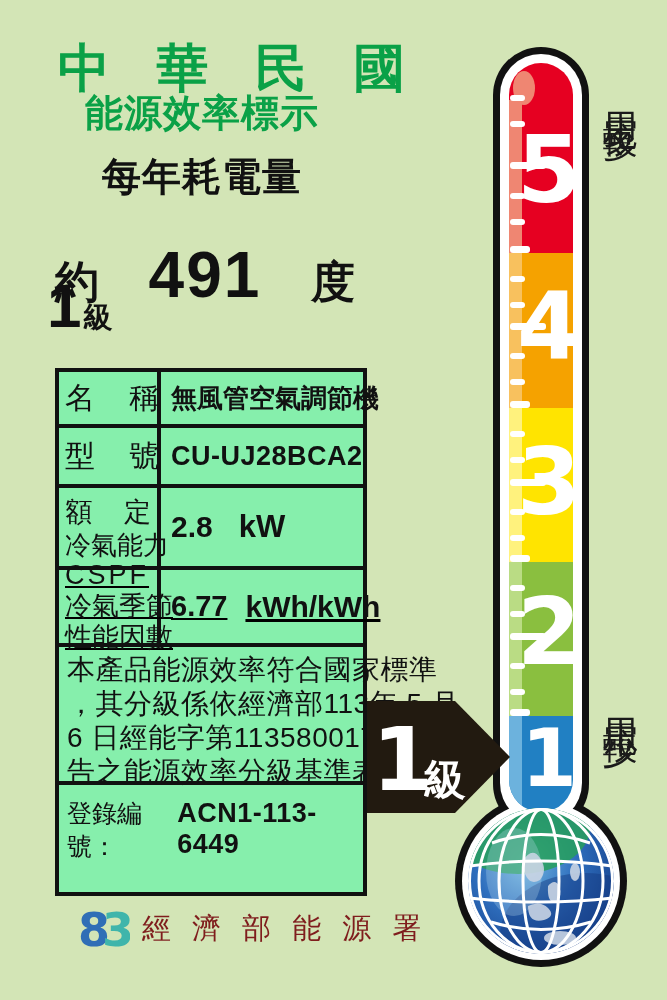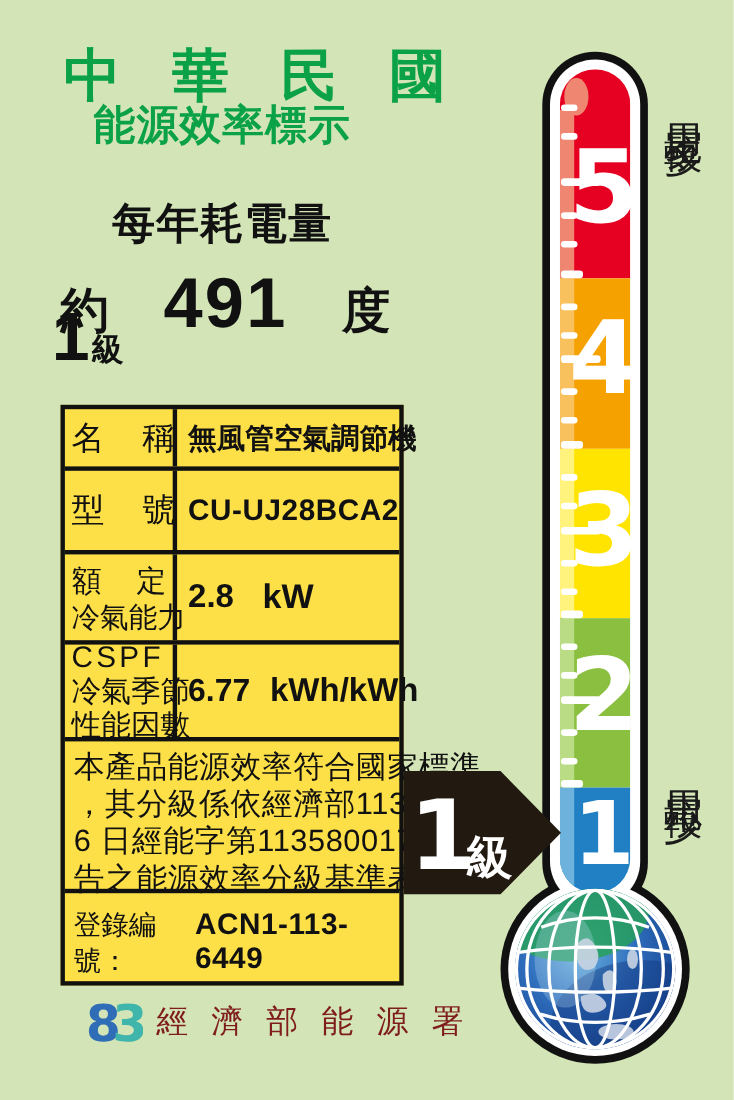--- a/index.html
+++ b/index.html
@@ -2,30 +2,30 @@
 <html><head>
 <meta charset="utf-8">
 <style>
   html,body{margin:0;padding:0;}
   body{font-family:"Liberation Sans","DejaVu Sans",sans-serif;}
   #stage{position:relative;width:667px;height:1000px;background:#d3e5b6;overflow:hidden;}
   .abs{position:absolute;}
   
   .title1{left:58px;top:34px;width:290px;text-align:center;color:#0aa147;font-size:52px;font-weight:bold;word-spacing:32px;white-space:nowrap;}
   .title2{left:52px;top:88px;width:300px;text-align:center;color:#0aa147;font-size:38px;font-weight:bold;letter-spacing:1px;white-space:nowrap;}
-  .subtitle{left:52px;top:150px;width:300px;text-align:center;color:#111;font-size:39px;font-weight:bold;letter-spacing:1px;white-space:nowrap;margin-top:26px;}
+  .subtitle{left:52px;top:150px;width:300px;text-align:center;color:#111;font-size:39px;font-weight:bold;letter-spacing:1px;white-space:nowrap;}
   .consumption{left:55px;top:238px;width:300px;display:flex;align-items:baseline;justify-content:space-between;color:#111;}
   .consumption .pre,.consumption .unit{font-size:44px;font-weight:bold;}
   .consumption .val{font-size:64px;font-weight:bold;letter-spacing:2px;}
   .gradeline{left:45px;top:298px;width:330px;display:flex;align-items:baseline;color:#111;white-space:nowrap;}
   .gradeline .txt{font-size:29px;font-weight:bold;}
   .gradeline .big{font-size:62px;font-weight:bold;line-height:0;margin:0 2px;}
   .gradeline .suf{font-size:29px;font-weight:bold;}
   
-  .spec{left:55px;top:368px;width:312px;height:528px;background:#fde047;border:4px solid #111;box-sizing:border-box;display:flex;flex-direction:column;}
+  .spec{left:55px;top:368px;width:312px;height:528px;background:#86efac;border:4px solid #111;box-sizing:border-box;display:flex;flex-direction:column;}
   .trow{display:flex;border-top:4px solid #111;box-sizing:border-box;}
   .trow:first-child{border-top:none;}
   .lcell{width:102px;border-right:4px solid #111;box-sizing:border-box;display:flex;flex-direction:column;justify-content:center;padding:0 6px;color:#111;}
   .vcell{flex:1;display:flex;align-items:center;padding-left:10px;color:#111;}
   .lab1{font-size:30px;word-spacing:26px;white-space:nowrap;}
   .lab2{font-size:26px;line-height:30px;white-space:nowrap;}
   .labS{font-size:27px;letter-spacing:3px;line-height:31px;white-space:nowrap;}
   .vname{font-size:26px;font-weight:bold;white-space:nowrap;}
   .vmodel{font-size:27px;font-weight:bold;letter-spacing:0.5px;}
   .vnum{font-size:30px;font-weight:bold;}
@@ -65,39 +65,39 @@
 
   <div class="abs spec">
     <div class="trow" style="height:52px;">
       <div class="lcell">
         <span class="lab1">名 稱</span>
       </div>
       <div class="vcell">
         <span class="vname">無風管空氣調節機</span>
       </div>
     </div>
-    <div class="trow" style="height:76px;">
+    <div class="trow" style="height:60px;">
       <div class="lcell">
         <span class="lab1">型 號</span>
       </div>
       <div class="vcell">
         <span class="vmodel">CU-UJ28BCA2</span>
       </div>
     </div>
     <div class="trow" style="height:82px;">
       <div class="lcell">
         <span class="lab1" style="font-size:27px;word-spacing:24px;text-align:right;">額 定</span>
         <span class="lab2">冷氣能力</span>
       </div>
       <div class="vcell">
         <span class="vnum">2.8</span>
         <span class="vunit">kW</span>
       </div>
     </div>
-    <div class="trow" style="height:88px;">
+    <div class="trow" style="height:77px;text-decoration:underline;">
       <div class="lcell">
         <span class="labS">CSPF</span>
         <span class="labS" style="letter-spacing:0;">冷氣季節</span>
         <span class="labS" style="letter-spacing:0;">性能因數</span>
       </div>
       <div class="vcell">
         <span class="vnum" style="font-size:29px;">6.77</span>
         <span class="vunit" style="margin-left:18px;font-size:30px;">kWh/kWh</span>
       </div>
     </div>

